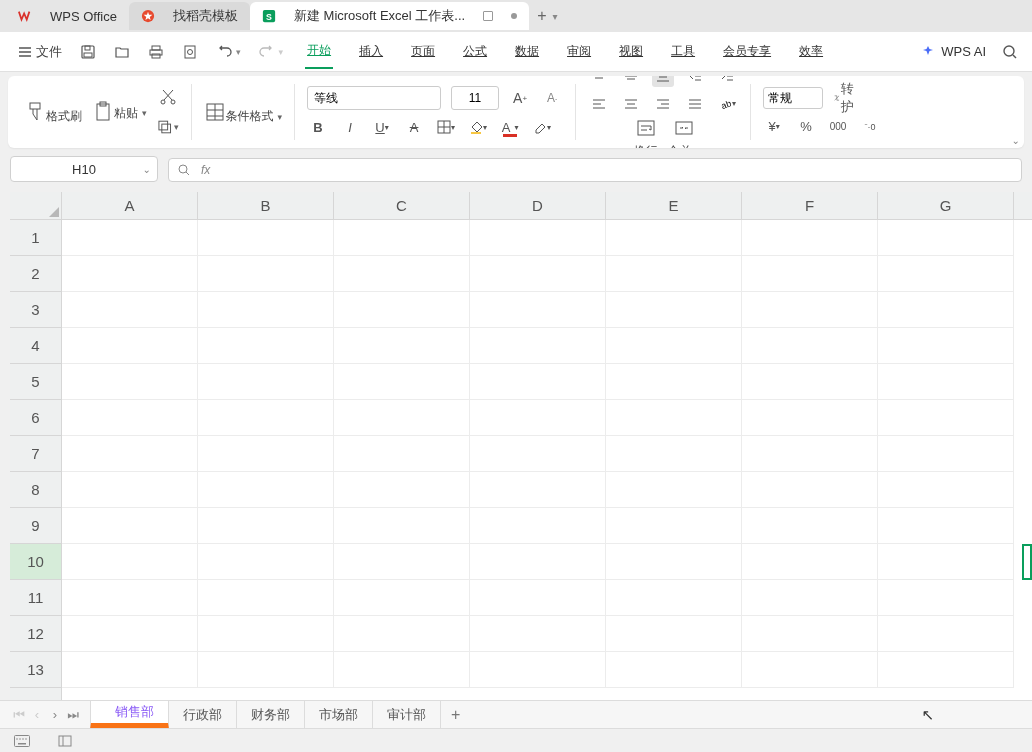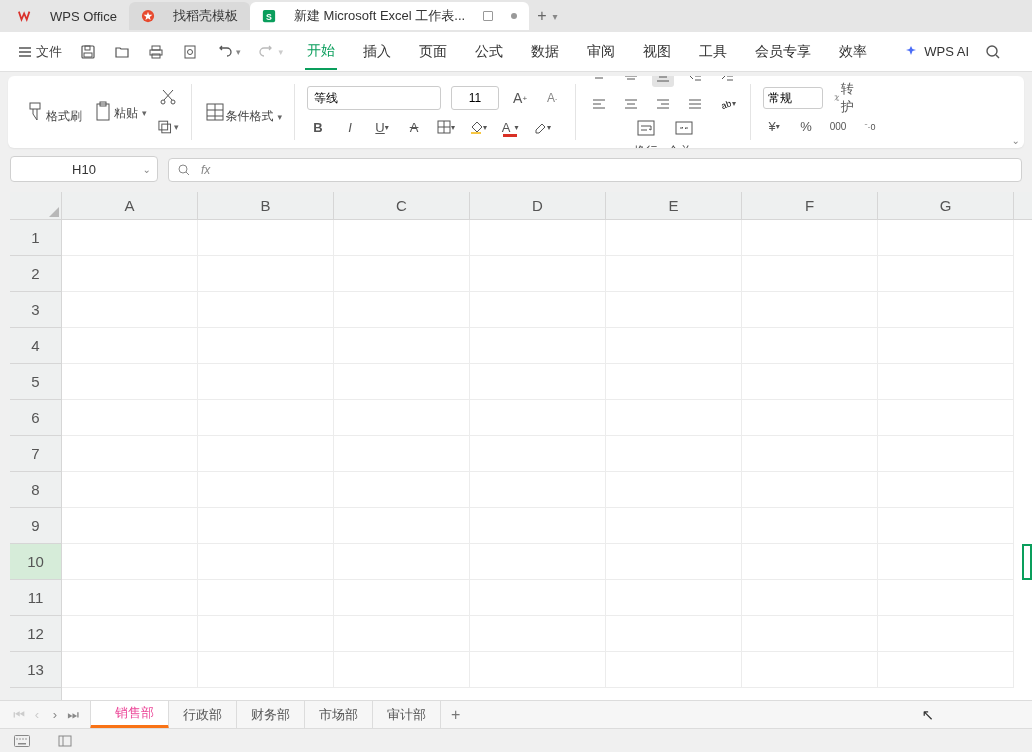--- a/index.html
+++ b/index.html
@@ -13,23 +13,23 @@
 .app-tab.doc { background: #fff; }
 .app-icon { width: 14px; height: 14px; }
 .tab-extra { width: 10px; height: 10px; border: 1px solid #999; border-radius: 1px; display: inline-block; }
 .tab-dirty { width: 6px; height: 6px; background: #999; border-radius: 50%; display: inline-block; }
 .new-tab { padding: 0 8px; color: #666; font-size: 16px; display: flex; align-items: center; gap: 6px; }
 
 
 .menubar { height: 40px; background: #fff; display: flex; align-items: center; padding-left: 10px; gap: 2px; border-bottom: 1px solid #e0e0e0; }
 .menu-btn { padding: 6px 8px; color: #444; display: flex; align-items: center; gap: 4px; }
 .menu-tabs { display: flex; align-items: center; margin-left: 12px; gap: 24px; }
-.menu-tab { padding: 8px 2px; color: #333; font-size: 14px; }
+.menu-tab { padding: 8px 2px; color: #333; font-size: 12px; text-decoration: underline; }
 .menu-tab.active { color: #0a9e5c; border-bottom: 2px solid #0a9e5c; }
-.menu-right { margin-left: auto; display: flex; align-items: center; gap: 16px; padding-right: 31px; }
+.menu-right { margin-left: auto; display: flex; align-items: center; gap: 16px; padding-right: 14px; }
 .wps-ai { color: #333; display: flex; align-items: center; gap: 6px; }
 
 
 .ribbon { height: 72px; background: #fff; margin: 4px 8px 0 8px; border-radius: 6px; box-shadow: 0 1px 2px rgba(0,0,0,0.06); display: flex; align-items: center; padding: 4px 10px; position: relative; overflow: hidden; }
 .ribbon-group { display: flex; flex-direction: column; align-items: center; justify-content: center; height: 100%; padding: 0 6px; }
 .ribbon-row { display: flex; align-items: center; gap: 10px; }
 .ribbon-split { width: 1px; height: 56px; background: #e4e4e4; margin: 0 6px; }
 .rb-label { font-size: 12px; color: #444; margin-top: 2px; display: flex; align-items: center; gap: 2px; }
 .rb-drop::after { content: "▾"; font-size: 9px; color: #666; margin-left: 2px; }
 .icon-box { width: 22px; height: 22px; display: flex; align-items: center; justify-content: center; }
@@ -61,21 +61,21 @@
 .cell-row { display: flex; height: 36px; }
 .cell { width: 136px; border-right: 1px solid #ececec; border-bottom: 1px solid #ececec; }
 .sel-cell { position: absolute; right: 0; width: 10px; height: 36px; border: 2px solid #0a9e5c; background: #fff; }
 
 
 .sheettabs { position: absolute; bottom: 24px; left: 0; right: 0; height: 28px; background: #f6f6f6; border-top: 1px solid #dcdcdc; display: flex; align-items: center; padding-left: 10px; gap: 0; }
 .nav-btn { width: 18px; height: 18px; display: flex; align-items: center; justify-content: center; color: #888; }
 .nav-btn.dis { color: #ccc; }
 .sheet-tab { height: 28px; padding: 0 14px; display: flex; align-items: center; font-size: 13px; color: #555; border-right: 1px solid #dcdcdc; }
 .sheet-tab.first { border-left: 1px solid #dcdcdc; margin-left: 8px; }
-.sheet-tab.active { background: #fff; color: #ec4899; border-bottom: 4px solid #f97316; padding-left: 24px; }
+.sheet-tab.active { background: #fff; color: #8b5cf6; border-bottom: 6px solid #f97316; padding-left: 24px; }
 .add-sheet { padding: 0 10px; color: #777; font-size: 16px; }
 .cursor-ind { position: absolute; bottom: 28px; right: 98px; font-size: 15px; color: #333; pointer-events: none; }
 
 
 .statusbar { position: absolute; bottom: 0; left: 0; right: 0; height: 24px; background: #f0f0f0; border-top: 1px solid #dcdcdc; display: flex; align-items: center; padding: 0 14px; gap: 28px; color: #777; }
 svg { display: block; }
 </style>
 </head>
 <body>
 

